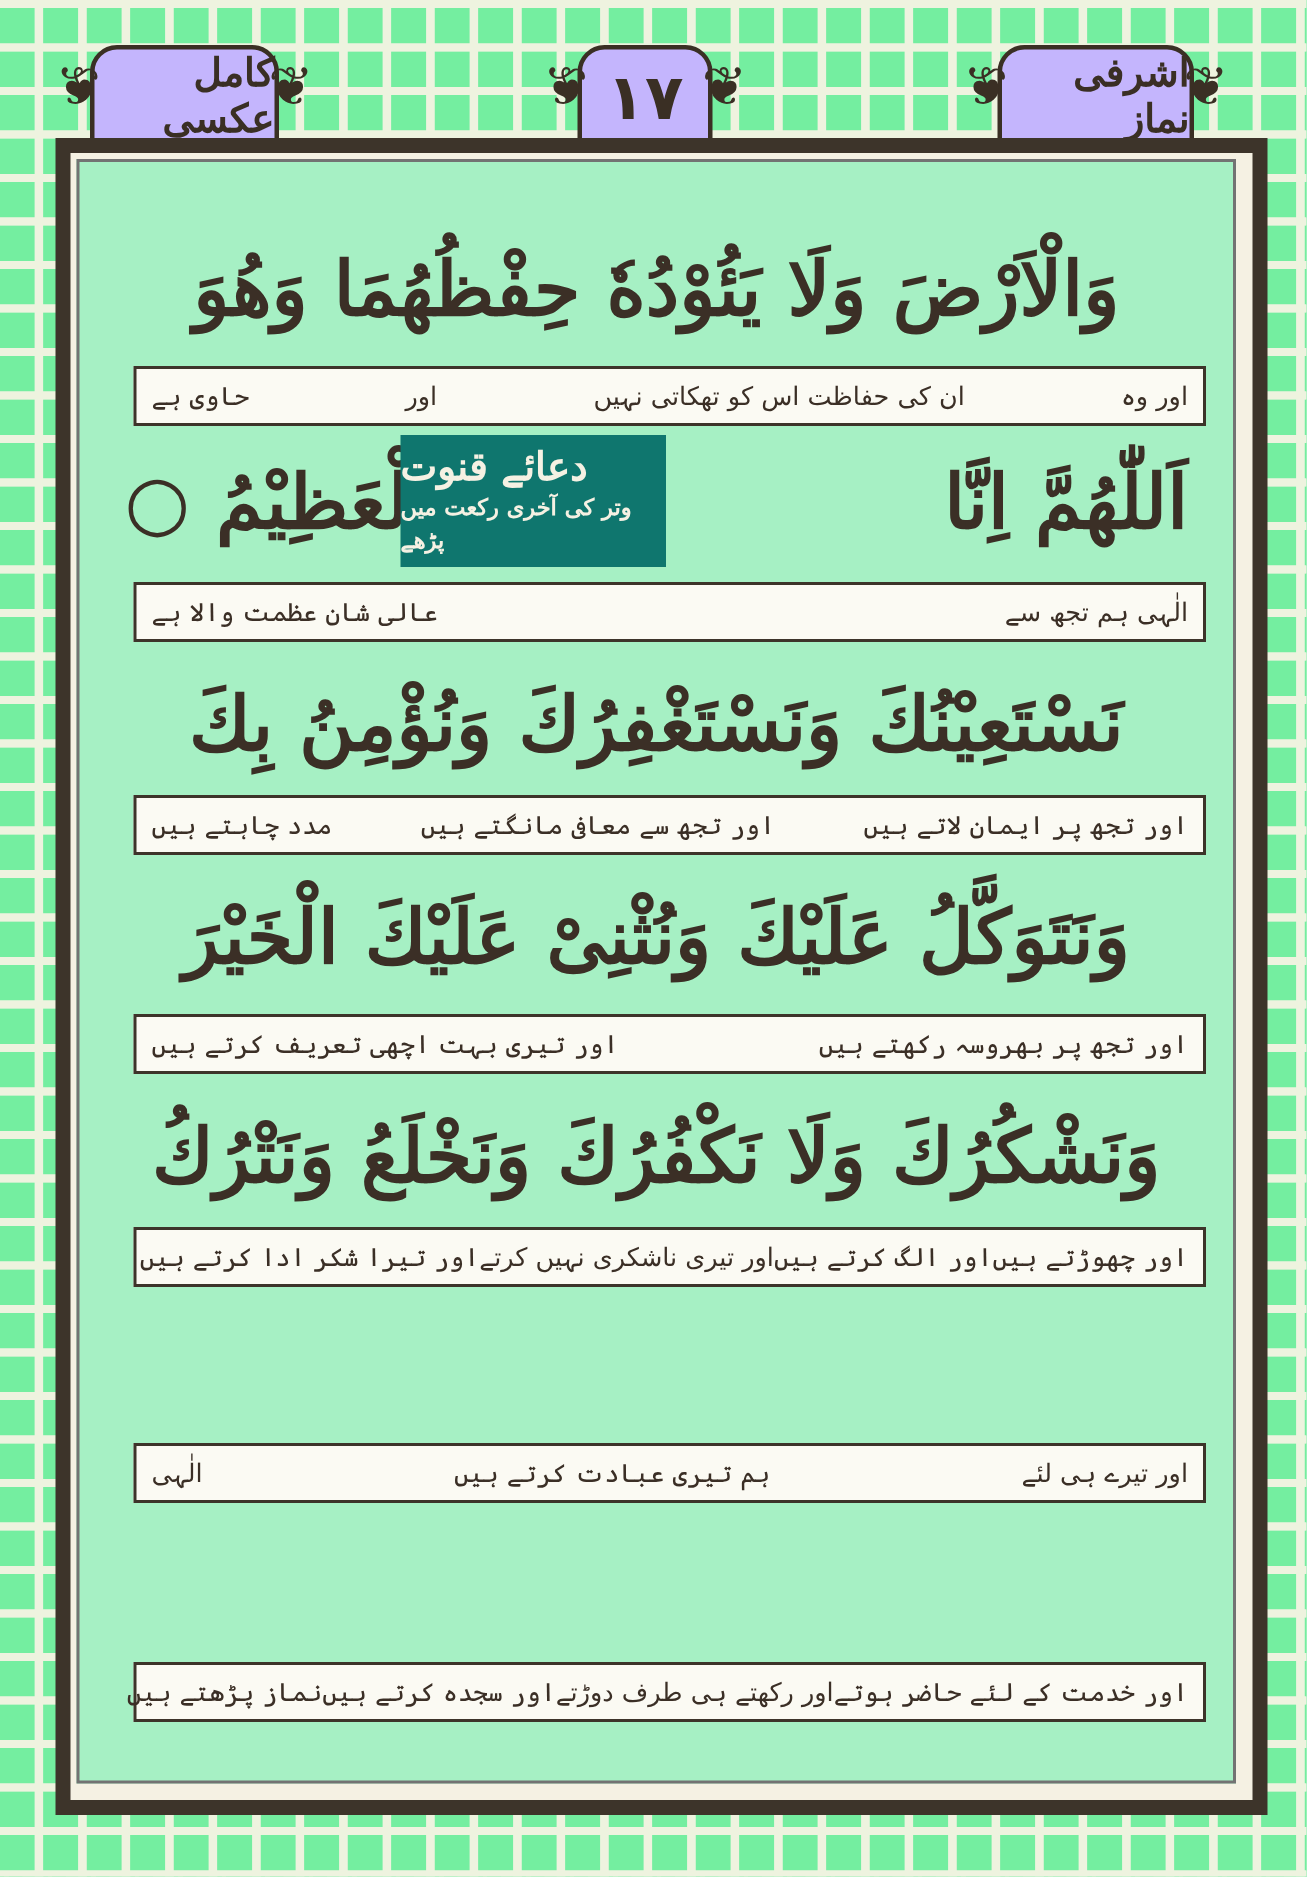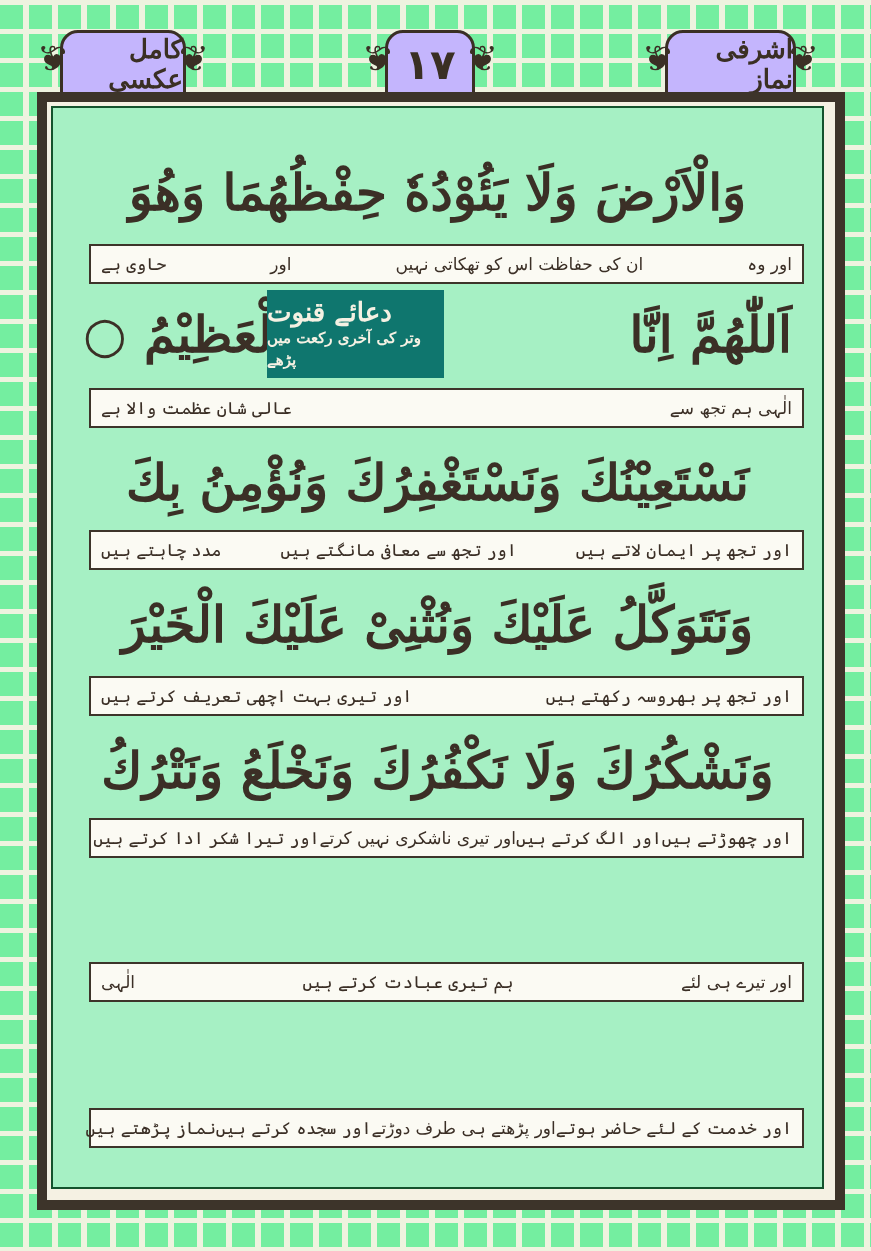--- a/index.html
+++ b/index.html
@@ -52,21 +52,21 @@
   
   .outer-frame {
     position:absolute; left:37px; top:92px; width:808px; height:1118px;
     background:#3d342a; box-sizing:border-box; padding:10px;
   }
   .cream {
     width:100%; height:100%; background:#f5f1e3; box-sizing:border-box; padding:4px 11px 11px 4px;
   }
   .panel {
     width:100%; height:100%; box-sizing:border-box;
-    border:2px solid #14532d; background:#a6f0c4;
+    border:2px solid #737373; background:#a6f0c4;
     position:relative;
   }
   .arabic {
     position:absolute; left:26px; right:26px; height:92px;
     display:flex; align-items:center; justify-content:center;
     direction:rtl; color:#3b2f26;
     font-family:"DejaVu Serif", serif; font-weight:bold; font-size:50px;
     white-space:nowrap; letter-spacing:1px;
   }
   .trans {
@@ -149,20 +149,20 @@
       </div>
 
       <div class="trans" style="top:854px;">
         <span>اور تیرے ہی لئے</span>
         <span>ہم تیری عبادت کرتے ہیں</span>
         <span>الٰہی</span>
       </div>
 
       <div class="trans" style="top:1000px;">
         <span>اور خدمت کے لئے حاضر ہوتے</span>
-        <span>اور پڑھتے ہی طرف دوڑتے</span>
+        <span>اور رکھتے ہی طرف دوڑتے</span>
         <span>اور سجدہ کرتے ہیں</span>
         <span>نماز پڑھتے ہیں</span>
       </div>
 
     </div>
   </div>
 </div>
 
 </body></html>

